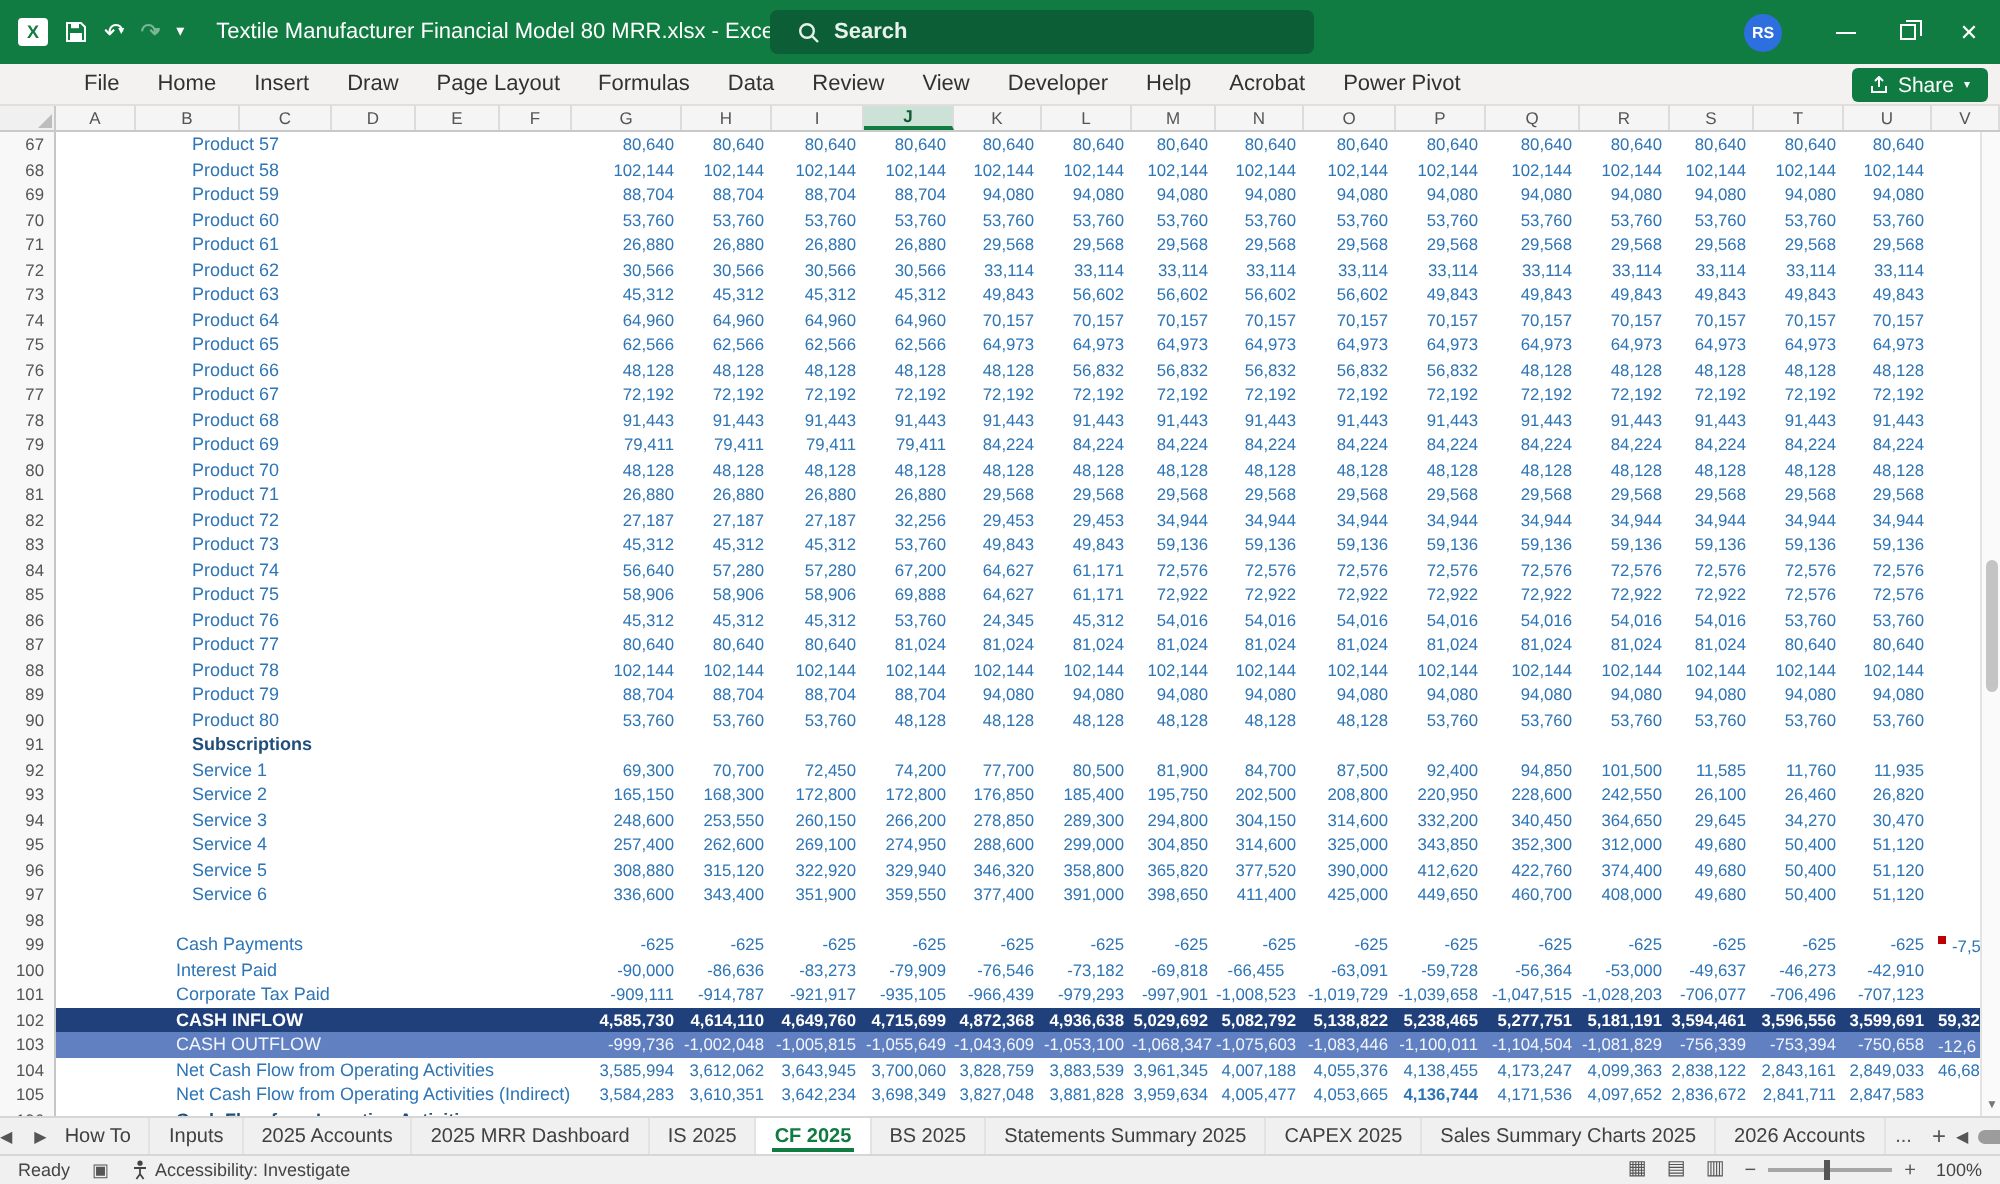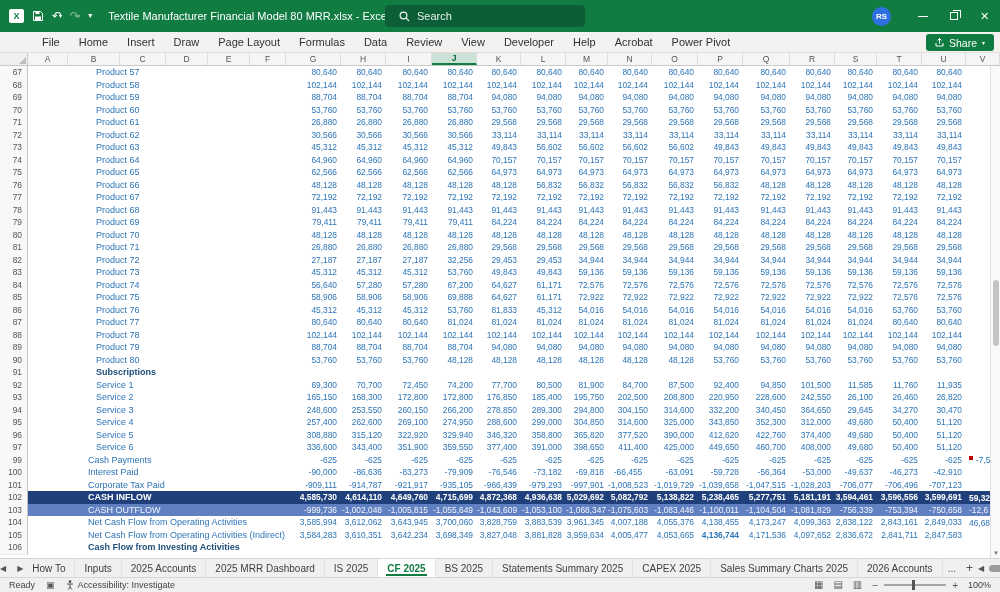--- a/index.html
+++ b/index.html
@@ -14,22 +14,22 @@
 
   
   .titlebar { height:32px; background:var(--green); color:#fff; display:flex; align-items:center; position:relative; }
   .qat { display:flex; align-items:center; gap:8px; padding-left:9px; }
   .xlicon { width:15px; height:14px; background:#fff; color:var(--green); font-size:9px; font-weight:bold;
     display:flex; align-items:center; justify-content:center; border-radius:2px; }
   .qbtn { font-size:12px; line-height:1; display:flex; align-items:center; }
   .chev { font-size:6px; margin-left:-3px; }
   .dim { opacity:.45; }
   .doc-title { font-size:11px; margin-left:16px; white-space:nowrap; }
-  .search { position:absolute; left:385px; top:5px; width:200px; height:22px; background:var(--searchbg);
-    border-radius:4px; display:flex; align-items:center; padding-left:14px; gap:7px; font-size:11px; color:#E8F2EC; }
+  .search { position:absolute; left:385px; top:5px; width:272px; height:22px; background:var(--searchbg);
+    border-radius:4px; display:flex; align-items:center; padding-left:14px; gap:7px; font-size:11px; color:#E8F2EC;font-weight:bold; }
   .win { position:absolute; right:0; top:0; height:32px; display:flex; align-items:center; }
   .avatar { width:19px; height:19px; border-radius:50%; background:var(--avatar); color:#fff; font-size:8px;
     font-weight:bold; display:flex; align-items:center; justify-content:center; margin-right:16px; }
   .wbtn { width:31px; height:32px; display:flex; align-items:center; justify-content:center; font-size:11px; }
   .min-glyph { width:10px; height:1px; background:#fff; display:block; }
   .restore-glyph { position:relative; width:8px; height:8px; border:1px solid #fff; display:block; }
   .restore-glyph::before { content:""; position:absolute; top:-3px; left:2px; width:7px; height:7px;
     border:1px solid #fff; border-bottom:none; border-left:none; }
 
   
@@ -551,21 +551,21 @@
         <div class="num" style="grid-column: 21;">72,576</div>
         <div class="num" style="grid-column: 22;">72,576</div>
       </div>
       <div class="xrow t-product lv2">
         <div class="gut">86</div>
         <div class="lbl">Product 76</div>
         <div class="num" style="grid-column: 8;">45,312</div>
         <div class="num" style="grid-column: 9;">45,312</div>
         <div class="num" style="grid-column: 10;">45,312</div>
         <div class="num" style="grid-column: 11;">53,760</div>
-        <div class="num" style="grid-column: 12;">81,833</div>
+        <div class="num" style="grid-column: 12;">24,345</div>
         <div class="num" style="grid-column: 13;">45,312</div>
         <div class="num" style="grid-column: 14;">54,016</div>
         <div class="num" style="grid-column: 15;">54,016</div>
         <div class="num" style="grid-column: 16;">54,016</div>
         <div class="num" style="grid-column: 17;">54,016</div>
         <div class="num" style="grid-column: 18;">54,016</div>
         <div class="num" style="grid-column: 19;">54,016</div>
         <div class="num" style="grid-column: 20;">54,016</div>
         <div class="num" style="grid-column: 21;">53,760</div>
         <div class="num" style="grid-column: 22;">53,760</div>
@@ -756,20 +756,24 @@
         <div class="num" style="grid-column: 13;">391,000</div>
         <div class="num" style="grid-column: 14;">398,650</div>
         <div class="num" style="grid-column: 15;">411,400</div>
         <div class="num" style="grid-column: 16;">425,000</div>
         <div class="num" style="grid-column: 17;">449,650</div>
         <div class="num" style="grid-column: 18;">460,700</div>
         <div class="num" style="grid-column: 19;">408,000</div>
         <div class="num" style="grid-column: 20;">49,680</div>
         <div class="num" style="grid-column: 21;">50,400</div>
         <div class="num" style="grid-column: 22;">51,120</div>
+      </div>
+      <div class="xrow t-empty lv1">
+        <div class="gut">98</div>
+        <div class="lbl"></div>
       </div>
       <div class="xrow t-line lv1">
         <div class="gut">99</div>
         <div class="lbl">Cash Payments</div>
         <div class="num" style="grid-column: 8;">-625</div>
         <div class="num" style="grid-column: 9;">-625</div>
         <div class="num" style="grid-column: 10;">-625</div>
         <div class="num" style="grid-column: 11;">-625</div>
         <div class="num" style="grid-column: 12;">-625</div>
         <div class="num" style="grid-column: 13;">-625</div>

